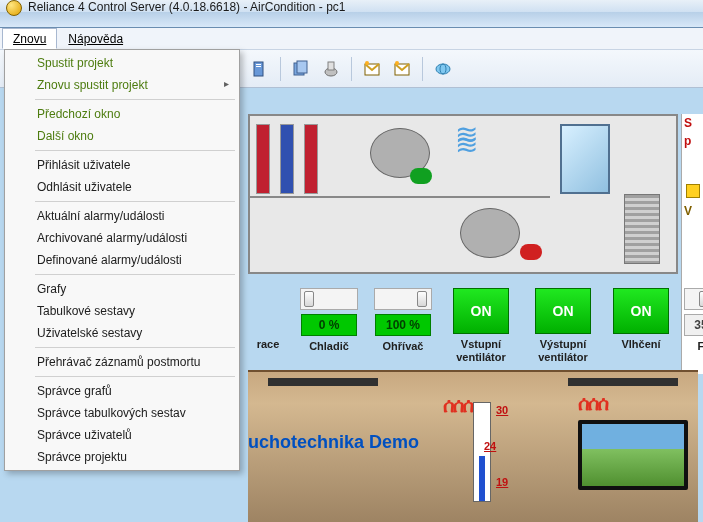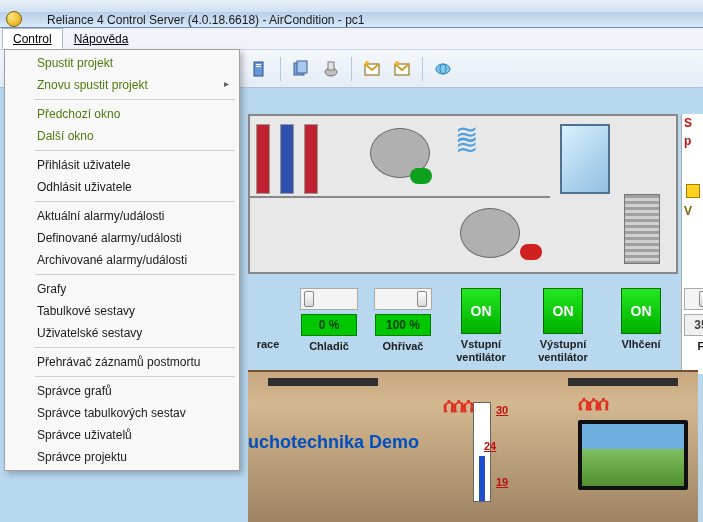--- a/index.html
+++ b/index.html
@@ -11,24 +11,23 @@
     overflow: hidden;
     width: 703px;
     height: 522px;
     position: relative;
   }
   .titlebar {
     height: 28px;
     background: linear-gradient(to bottom, #e8f0f8 0%, #cfe0f2 45%, #b8d0e8 46%, #d8e8f8 100%);
     border-bottom: 1px solid #6a8db0;
     display: flex;
-    align-items: flex-end;
+    align-items: flex-start;
     padding: 0 6px;
     color: #1a1a1a;
-    gap: 19px;
   }
   .titlebar .icon {
     width: 16px; height: 16px; margin-right: 6px;
     background: radial-gradient(circle at 30% 30%, #ffe680, #e0a000);
     border-radius: 50%;
     border: 1px solid #806000;
   }
   .menubar {
     height: 22px;
     background: #f0f4fa;
@@ -156,21 +155,21 @@
     display: flex; align-items: center; justify-content: center;
     font-weight: bold;
     font-size: 12px;
   }
   .pct-box.plain {
     background: #f0f0f0;
     color: #404040;
     border: 1px solid #aaa;
   }
   .on-btn {
-    width: 40px; height: 46px;
+    width: 56px; height: 46px;
     background: linear-gradient(to bottom, #20e820, #00b000);
     border: 1px solid #007000;
     color: #fff;
     font-weight: bold;
     display: flex; align-items: center; justify-content: center;
     font-size: 14px;
   }
   .ctrl-label {
     font-size: 11px;
     font-weight: bold;
@@ -258,21 +257,21 @@
 </head>
 <body>
 
 <div class="titlebar">
   <div class="icon"></div>
   <span>Reliance 4 Control Server (4.0.18.6618) - AirCondition - pc1</span>
 </div>
 
 <div class="menubar">
   <div class="menu-item open">
-    <span class="ul">Control</span>
+    <span class="ul">Znovu</span>
   </div>
   <div class="menu-item">
     <span class="ul">Nápověda</span>
   </div>
 </div>
 
 <div class="toolbar">
   <div class="tb-btn">
     <svg class="mini" viewBox="0 0 18 18">
         <rect x="3" y="2" width="9" height="14" fill="#6898d8" stroke="#305080"></rect>
@@ -321,22 +320,22 @@
   <div class="dd-item disabled">Spustit projekt</div>
   <div class="dd-item disabled has-sub">Znovu spustit projekt</div>
   <div class="dd-sep"></div>
   <div class="dd-item disabled">Předchozí okno</div>
   <div class="dd-item disabled">Další okno</div>
   <div class="dd-sep"></div>
   <div class="dd-item">Přihlásit uživatele</div>
   <div class="dd-item">Odhlásit uživatele</div>
   <div class="dd-sep"></div>
   <div class="dd-item">Aktuální alarmy/události</div>
+  <div class="dd-item">Archivované alarmy/události</div>
   <div class="dd-item">Definované alarmy/události</div>
-  <div class="dd-item">Archivované alarmy/události</div>
   <div class="dd-sep"></div>
   <div class="dd-item">Grafy</div>
   <div class="dd-item">Tabulkové sestavy</div>
   <div class="dd-item">Uživatelské sestavy</div>
   <div class="dd-sep"></div>
   <div class="dd-item">Přehrávač záznamů postmortu</div>
   <div class="dd-sep"></div>
   <div class="dd-item">Správce grafů</div>
   <div class="dd-item">Správce tabulkových sestav</div>
   <div class="dd-item">Správce uživatelů</div>

